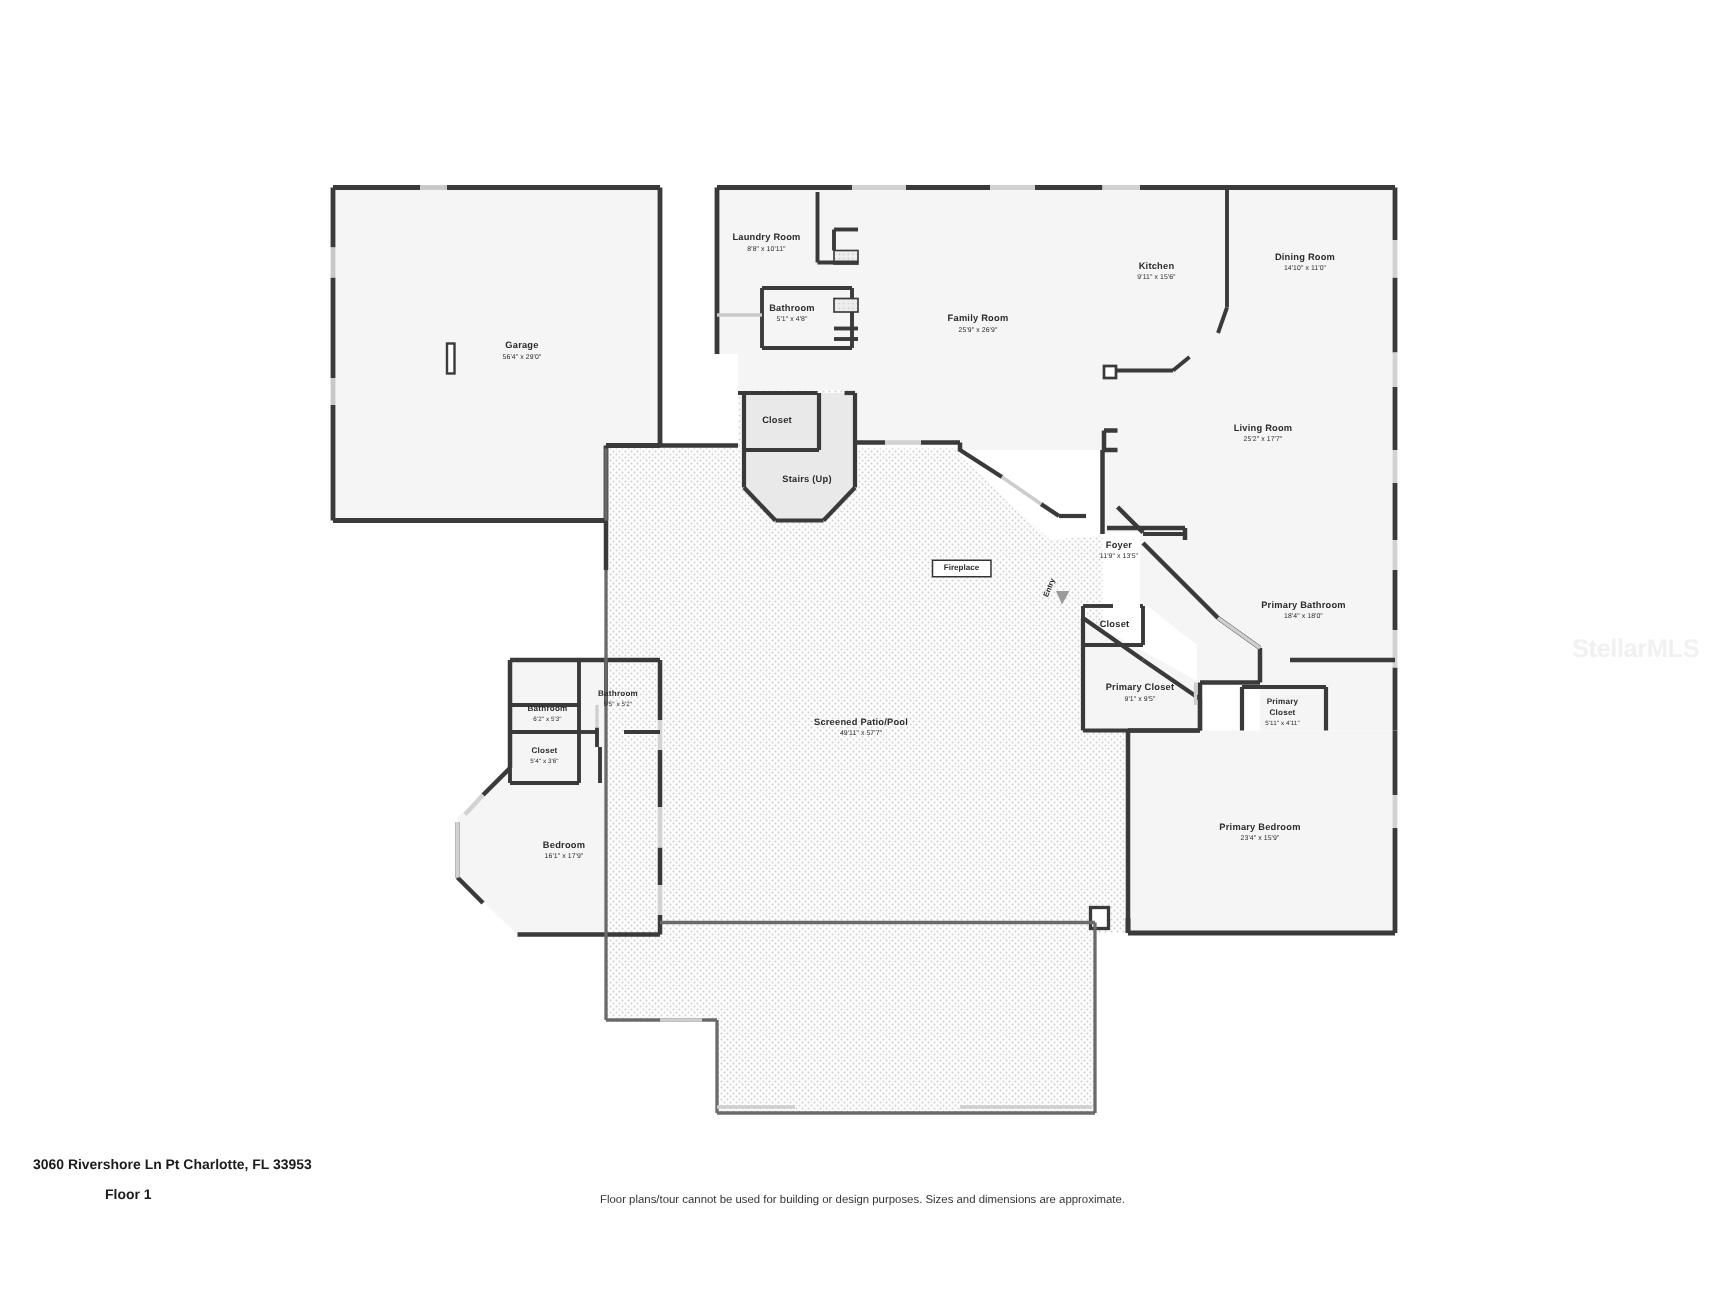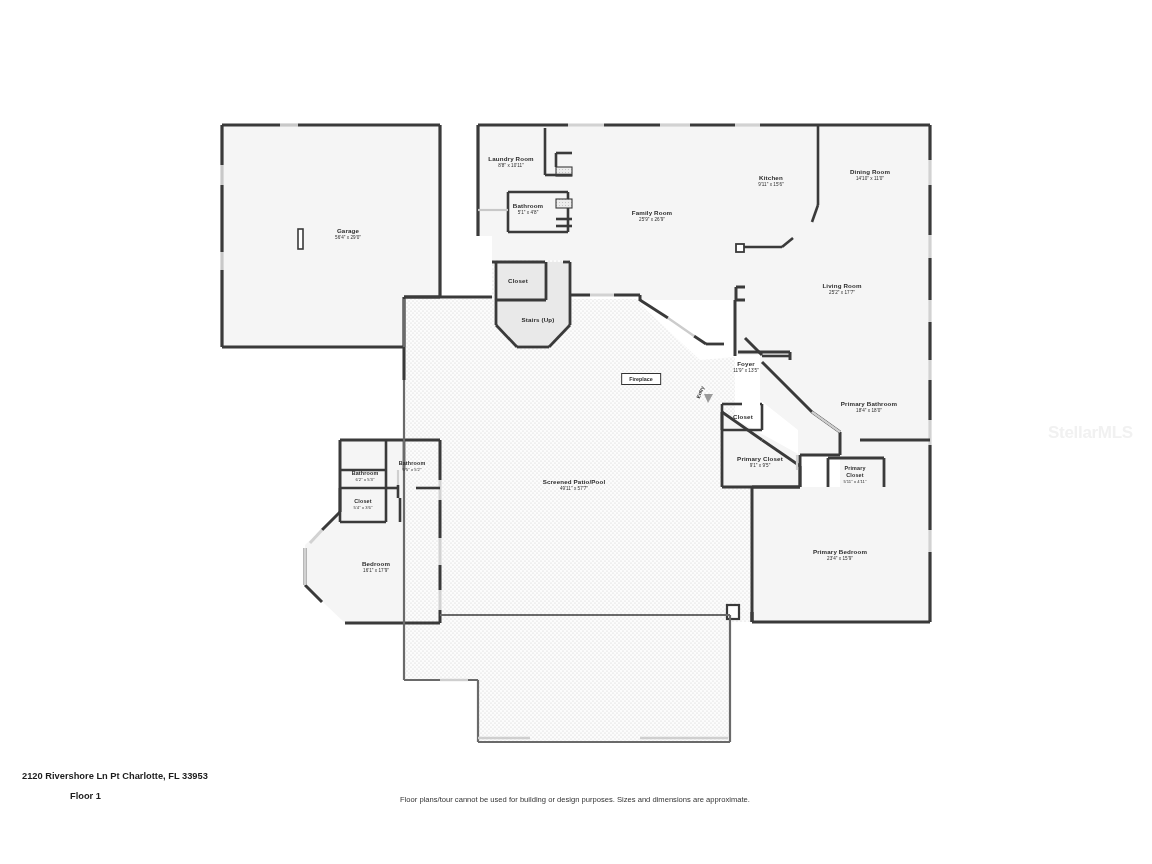--- a/index.html
+++ b/index.html
@@ -496,17 +496,17 @@
     <span class="room-name">Screened Patio/Pool</span>
     <span class="room-dims">49'11" x 57'7"</span>
   </div>
 
   <div class="fireplace-box" style="left:641px; top:379px;">Fireplace</div>
 
   <div class="entry-label" style="left:700px; top:392px;">Entry</div>
 
   <div class="watermark">StellarMLS</div>
 
-  <div class="footer-address">2120 Rivershore Ln Pt Charlotte, FL 33953</div>
+  <div class="footer-address">3060 Rivershore Ln Pt Charlotte, FL 33953</div>
   <div class="footer-floor">Floor 1</div>
   <div class="footer-disclaimer">Floor plans/tour cannot be used for building or design purposes. Sizes and dimensions are approximate.</div>
 
 </div>
 
 </body></html>

